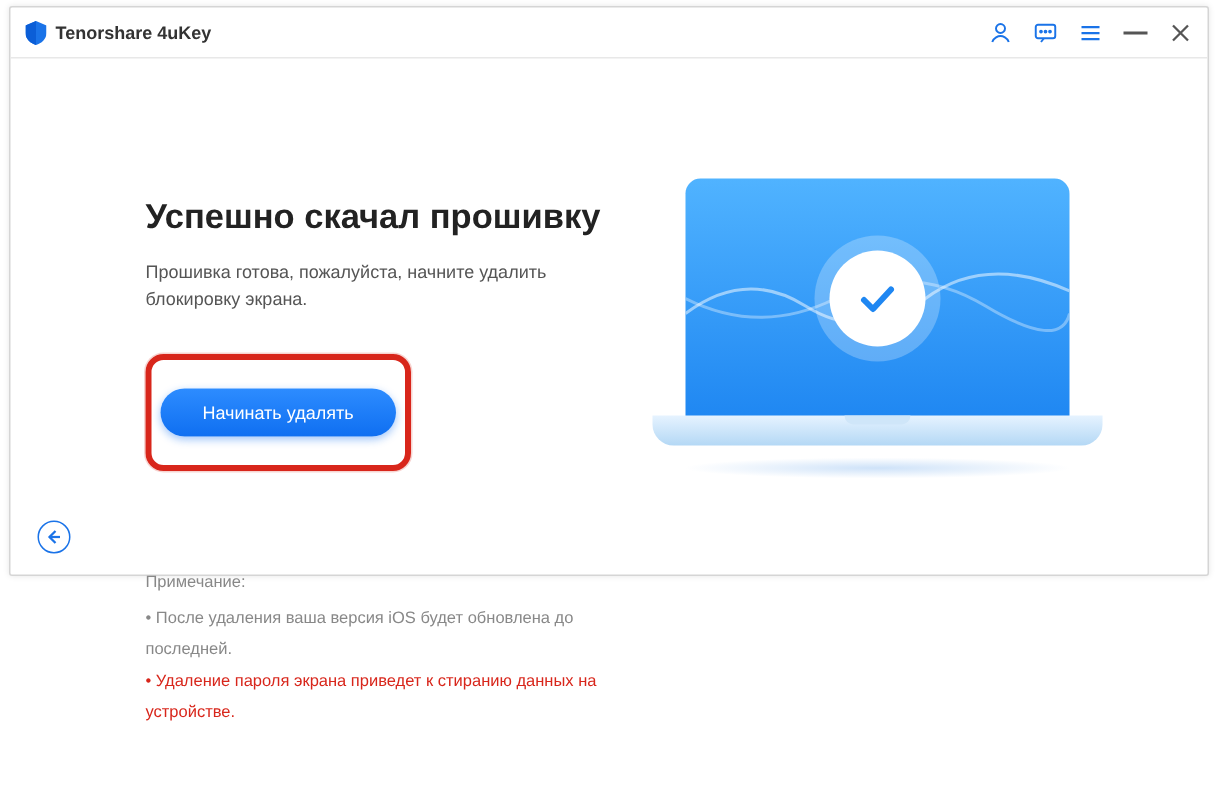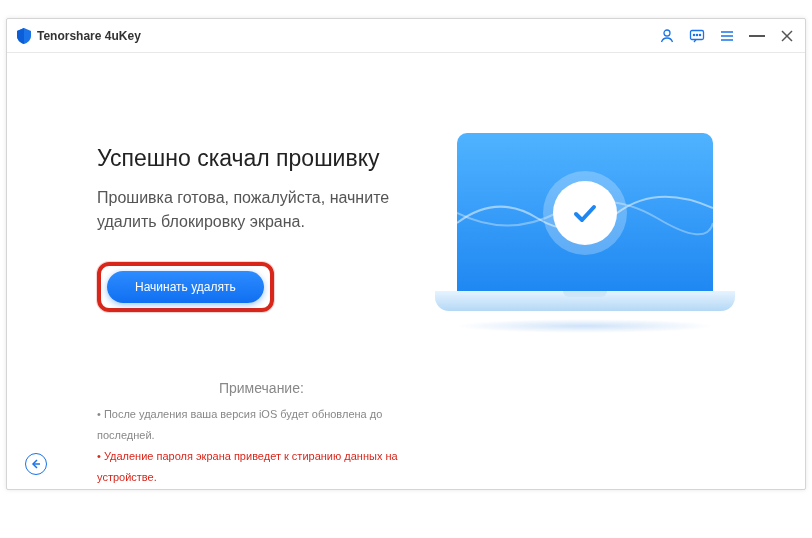--- a/index.html
+++ b/index.html
@@ -5,22 +5,22 @@
   * { margin: 0; padding: 0; box-sizing: border-box; }
   body {
     font-family: "Segoe UI", Arial, sans-serif;
     background: #fff;
     width: 812px;
     height: 538px;
     overflow: hidden;
   }
   .window {
     width: 800px;
-    height: 472px;
-    margin: 18px auto;
+    height: 380px;
+    margin: 4px auto;
     border: 1px solid #d5d5d5;
     border-radius: 2px;
     background: #fff;
     position: relative;
     box-shadow: 0 0 4px rgba(0,0,0,0.1);
   }
   .titlebar {
     height: 34px;
     border-bottom: 1px solid #e8e8e8;
     display: flex;
@@ -58,57 +58,56 @@
     padding: 70px 60px 0 90px;
     display: flex;
     justify-content: space-between;
     height: calc(100% - 34px);
   }
   .left {
     width: 340px;
   }
   .heading {
     font-size: 23px;
-    font-weight: 400;
+    font-weight: 700;
     color: #222;
     margin-bottom: 14px;
     margin-top: 22px;
   }
   .subtext {
-    font-size: 16px;
+    font-size: 12px;
     color: #555;
     line-height: 1.5;
     margin-bottom: 28px;
   }
   .highlight-ring {
     display:inline-block;
     border: 4px solid #d8261b;
     border-radius: 12px;
-    padding: 5px 6px;
+    padding: 19px 6px;
     box-shadow: 0 0 0 1px rgba(216,38,27,0.2);
   }
   .start-btn {
     background: linear-gradient(180deg,#2d8cff,#0f6ff1);
     color: #fff;
     border: none;
     border-radius: 20px;
     padding: 9px 28px;
     font-size: 12px;
     font-weight: 500;
     cursor: pointer;
     box-shadow: 0 2px 6px rgba(15,111,241,0.4);
   }
   .notes {
     margin-top: 68px;
   }
   .notes-title {
-    font-size: 14px;
+    font-size: 11px;
     color:#888;
     margin-bottom: 8px;
-    text-align: center;
   }
   .note-line {
     font-size: 11px;
     color:#888;
     line-height: 1.9;
   }
   .note-line.warning { color:#d8261b; }
 
   .right {
     width: 330px;

